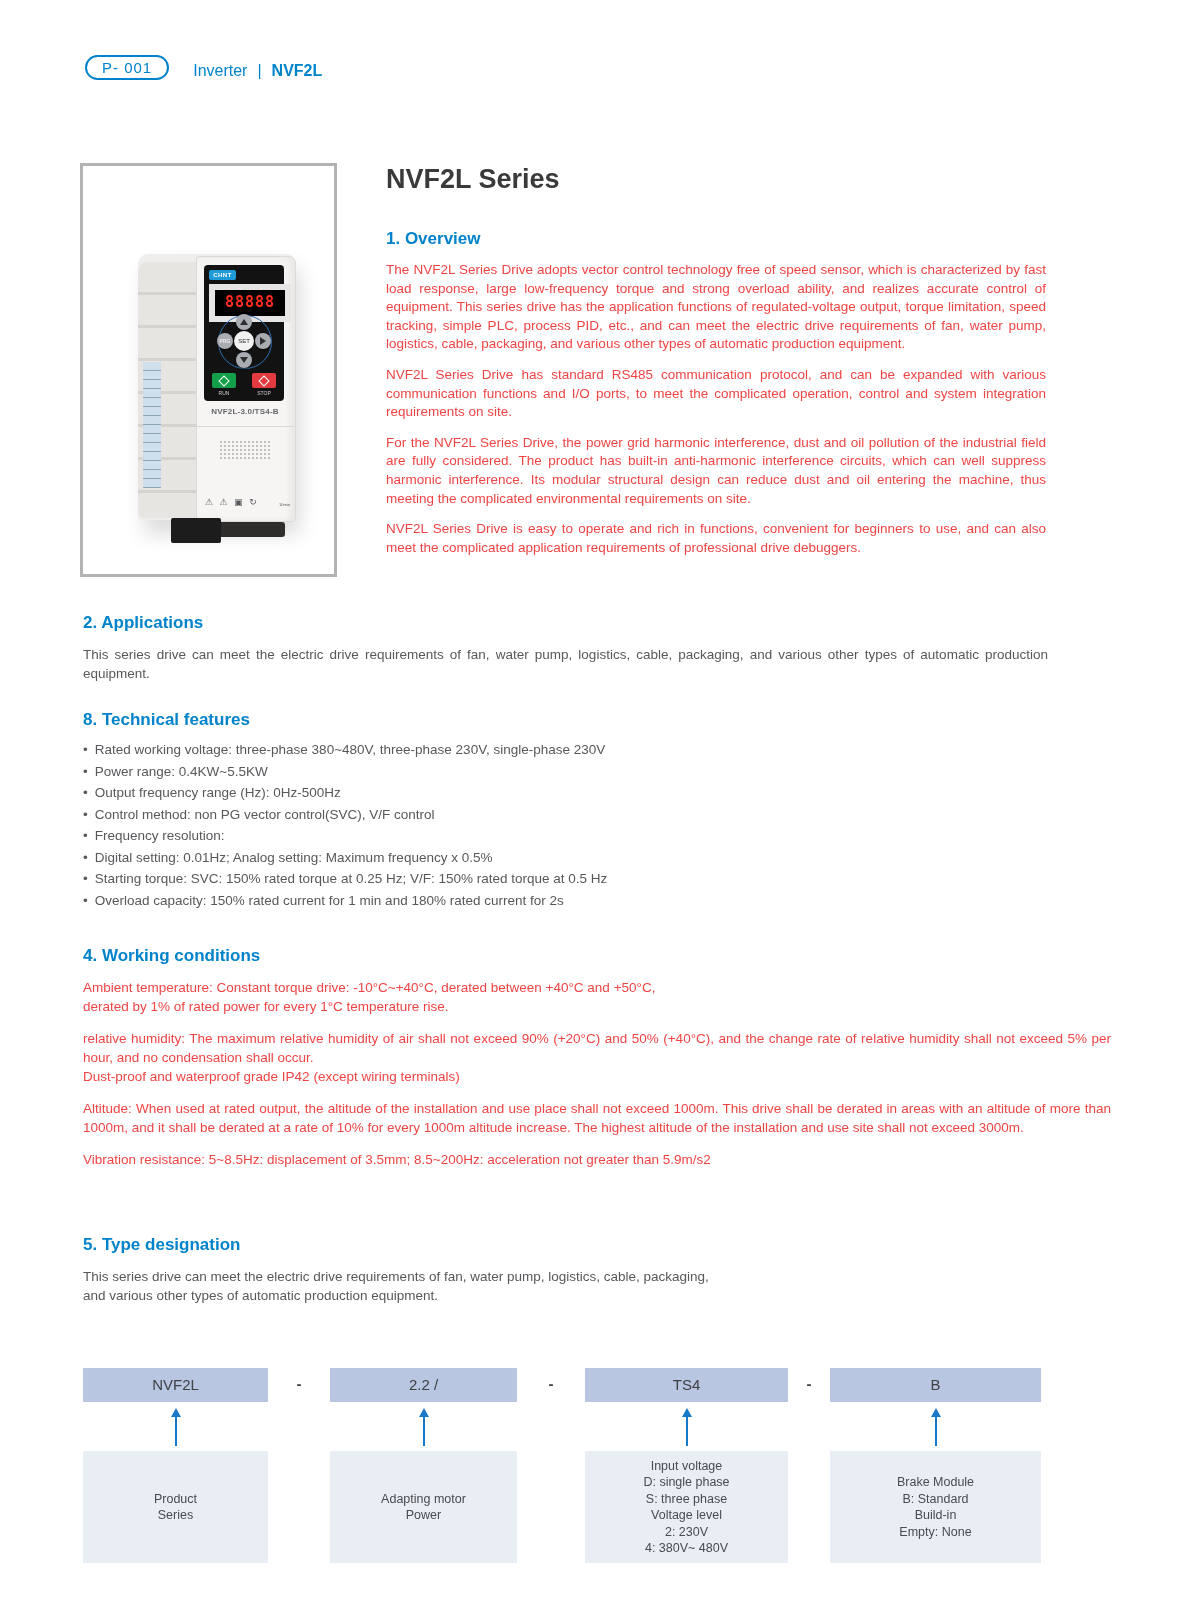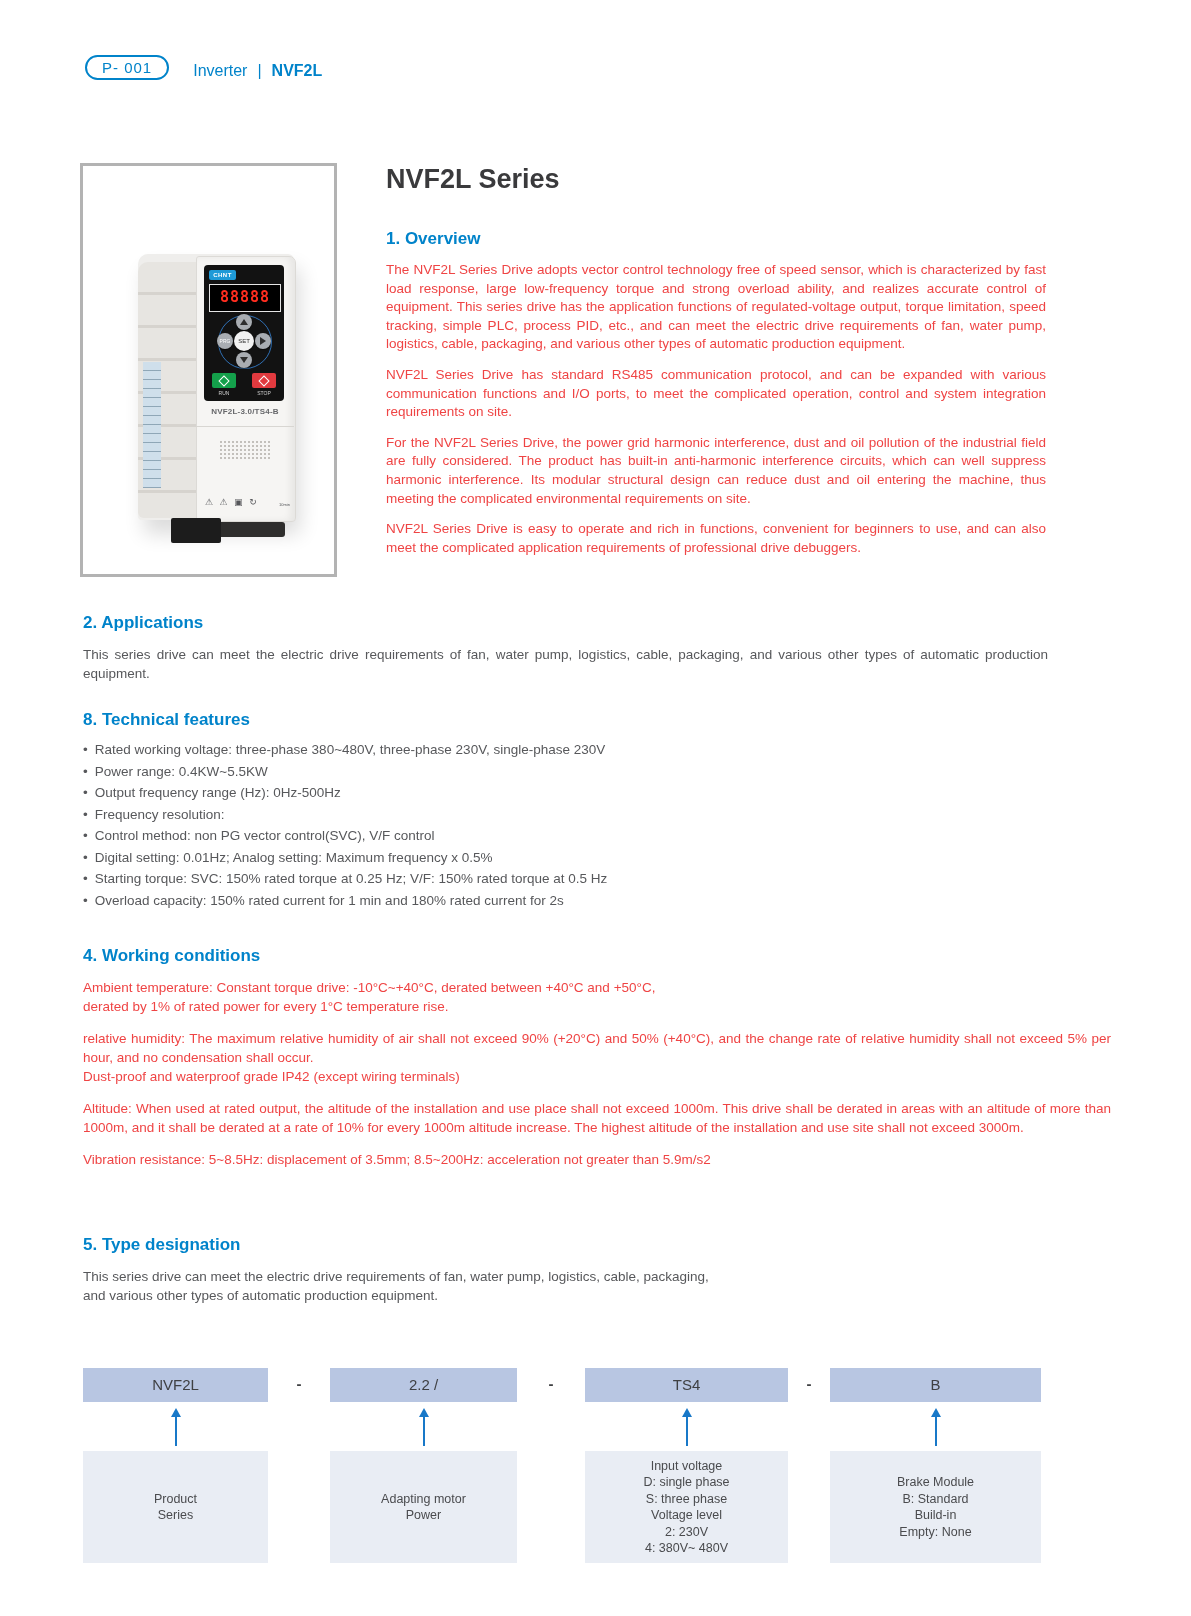--- a/index.html
+++ b/index.html
@@ -13,21 +13,21 @@
   .hdr .sep{color:#0083ca;font-size:16px;margin:0 10px;font-weight:300;}
   .hdr .series{color:#0083ca;font-size:16px;font-weight:bold;}
 
   
   .photo-frame{position:absolute;left:80px;top:163px;width:251px;height:408px;border:3px solid #b3b3b3;background:#fff;}
   .dev-body{position:absolute;left:55px;top:88px;width:156px;height:266px;background:#efeeec;border-radius:10px 6px 4px 4px;box-shadow:6px 14px 20px rgba(0,0,0,.14);}
   .dev-fins{position:absolute;left:55px;top:96px;width:60px;height:256px;background:#e7e5e1;border-radius:10px 0 0 6px;background-image:repeating-linear-gradient(180deg,#e7e5e1 0 30px,#d6d3ce 30px 33px);}
   .dev-front{position:absolute;left:113px;top:90px;width:98px;height:264px;background:#f6f5f3;border:1px solid #dcdad6;border-radius:3px 7px 4px 3px;box-shadow:inset -5px 0 7px rgba(0,0,0,.06);}
   .dev-panel{position:absolute;left:121px;top:99px;width:80px;height:136px;background:#121212;border-radius:4px;}
   .dev-logo{position:absolute;left:5px;top:5px;width:27px;height:10px;background:#1f9ad7;border-radius:2px;color:#fff;font-size:6px;font-weight:bold;text-align:center;line-height:10px;letter-spacing:.5px;}
-  .dev-display{position:absolute;left:5px;top:19px;width:70px;height:26px;background:#000;border:1px solid #e5e5e5;color:#ff2d1f;font-family:"DejaVu Sans Mono",monospace;font-size:15px;font-weight:bold;text-align:center;line-height:25px;letter-spacing:1px;}
+  .dev-display{position:absolute;left:5px;top:19px;width:70px;height:26px;background:#000;border:6px solid #e5e5e5;color:#ff2d1f;font-family:"DejaVu Sans Mono",monospace;font-size:15px;font-weight:bold;text-align:center;line-height:25px;letter-spacing:1px;}
   .dev-ring{position:absolute;left:14px;top:50px;width:52px;height:52px;border:1px solid #2f6fb4;border-radius:50%;}
   .kb{position:absolute;width:16px;height:16px;border-radius:50%;background:#a9adb2;color:#2e2e2e;font-size:7px;text-align:center;line-height:16px;box-shadow:0 1px 1px rgba(0,0,0,.5);}
   .kb.up{left:32px;top:49px;}
   .kb.down{left:32px;top:87px;}
   .kb.prg{left:13px;top:68px;font-size:5px;color:#fff;}
   .kb.right{left:51px;top:68px;}
   .kb.set{left:30px;top:66px;width:20px;height:20px;background:#f2f2f2;font-size:6px;line-height:20px;color:#333;}
   .kb .tri{display:inline-block;width:0;height:0;}
   .tri-up{border-left:4px solid transparent;border-right:4px solid transparent;border-bottom:6px solid #2e2e2e;margin-top:5px;}
   .tri-down{border-left:4px solid transparent;border-right:4px solid transparent;border-top:6px solid #2e2e2e;margin-top:5px;}
@@ -144,22 +144,22 @@
 
   <div class="h-blue app-head">2. Applications</div>
   <div class="app-body">This series drive can meet the electric drive requirements of fan, water pump, logistics, cable, packaging, and various other types of automatic production equipment.</div>
 
   <div class="h-blue tech-head">8. Technical features</div>
   <ul class="bullets">
 
   <li>Rated working voltage: three-phase 380~480V, three-phase 230V, single-phase 230V</li>
       <li>Power range: 0.4KW~5.5KW</li>
       <li>Output frequency range (Hz): 0Hz-500Hz</li>
+      <li>Control method: non PG vector control(SVC), V/F control</li>
       <li>Frequency resolution:</li>
-      <li>Control method: non PG vector control(SVC), V/F control</li>
       <li>Digital setting: 0.01Hz; Analog setting: Maximum frequency x 0.5%</li>
       <li>Starting torque: SVC: 150% rated torque at 0.25 Hz; V/F: 150% rated torque at 0.5 Hz</li>
       <li>Overload capacity: 150% rated current for 1 min and 180% rated current for 2s</li>
     </ul>
 
   <div class="h-blue work-head">4. Working conditions</div>
   <div class="work-paras">
 
   <p class="para pre">Ambient temperature: Constant torque drive: -10°C~+40°C, derated between +40°C and +50°C,
 derated by 1% of rated power for every 1°C temperature rise.</p>

